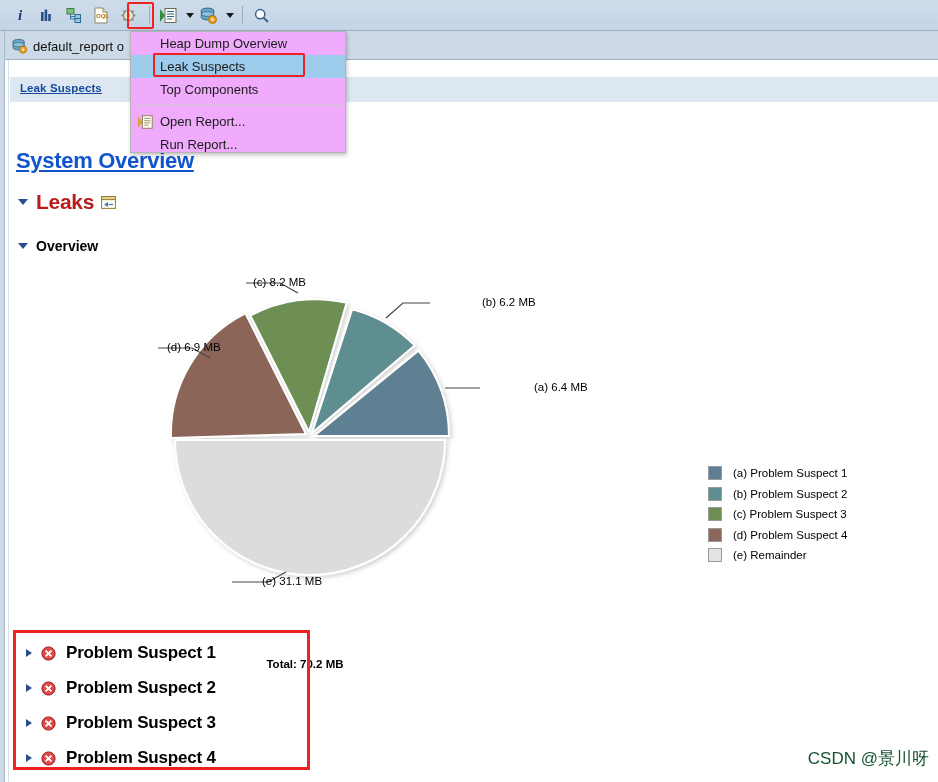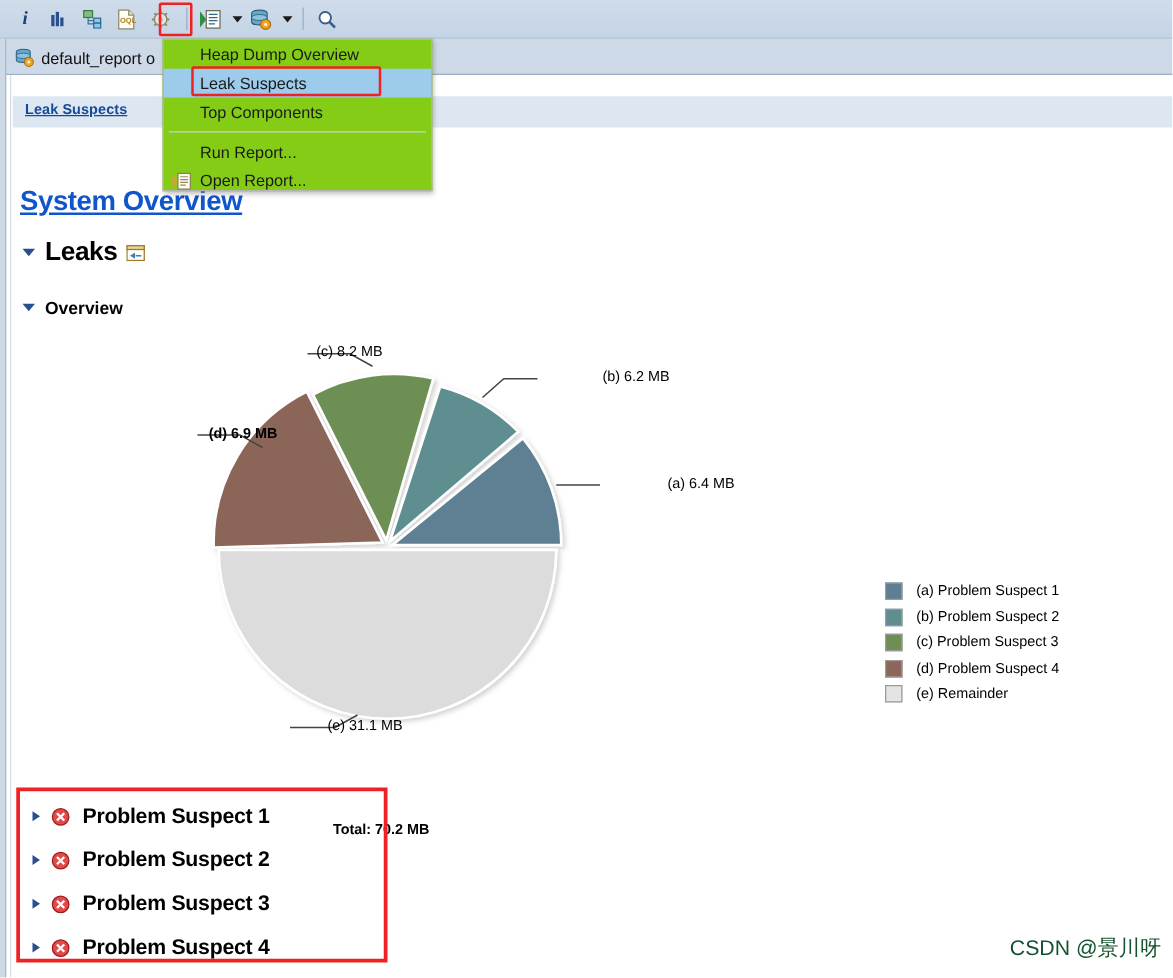--- a/index.html
+++ b/index.html
@@ -129,21 +129,21 @@
     font-weight: bold;
     color: #1155cc;
     text-decoration: underline;
     letter-spacing: -0.3px;
   }
   .sec-leaks {
     position: absolute; left: 8px; top: 130px;
     display: flex; align-items: center;
   }
   .sec-leaks .lbl {
-    font-size: 21px; font-weight: bold; color: #000000;
+    font-size: 21px; font-weight: bold; color: #b91c1c;
     margin-left: 8px; letter-spacing: -0.3px;
   }
   .sec-overview {
     position: absolute; left: 8px; top: 178px;
     display: flex; align-items: center;
   }
   .sec-overview .lbl {
     font-size: 14px; font-weight: bold; color: #000;
     margin-left: 8px;
   }
@@ -224,21 +224,21 @@
     font-size: 17px;
     color: #14532d;
     white-space: nowrap;
   }
 
   
   .menu {
     position: absolute;
     left: 130px; top: 31px;
     width: 216px; height: 122px;
-    background: #84cc16;
+    background: #f0abfc;
     border: 1px solid #b4b4b4;
     box-shadow: 1px 2px 4px rgba(0,0,0,0.25);
     z-index: 50;
   }
   .menu-item {
     position: relative;
     height: 23px;
     display: flex; align-items: center;
     padding-left: 29px;
     font-size: 13px;
@@ -427,21 +427,21 @@
           <path d="M 246 48 L 263 33 L 290 33"></path>
           <path d="M 158 23 L 140 13 L 106 13"></path>
           <path d="M 70 88 L 52 78 L 18 78"></path>
           <path d="M 146 302 L 128 312 L 92 312"></path>
         </g>
       </svg>
 
       <div class="pie-label" style="left:524px; top:111px;">(a)  6.4 MB</div>
       <div class="pie-label" style="left:472px; top:26px;">(b)  6.2 MB</div>
       <div class="pie-label" style="left:243px; top:6px;">(c)  8.2 MB</div>
-      <div class="pie-label" style="left:157px; top:71px;font-weight:bold;">(d)  6.9 MB</div>
+      <div class="pie-label" style="left:157px; top:71px;">(d)  6.9 MB</div>
       <div class="pie-label" style="left:252px; top:305px;">(e)  31.1 MB</div>
 
       <div class="total-label">Total: 70.2 MB</div>
 
       <div class="legend">
         <div class="legend-row">
           <span class="legend-swatch" style="background:#5e7f93;"></span>
           <span class="legend-text">(a) Problem Suspect 1</span>
         </div>
         <div class="legend-row">
@@ -517,33 +517,33 @@
       <span>Heap Dump Overview</span>
     </div>
     <div class="menu-item selected">
       <span>Leak Suspects</span>
     </div>
     <div class="menu-item">
       <span>Top Components</span>
     </div>
     <div class="menu-sep"></div>
     <div class="menu-item">
-      <span>Run Report...</span>
-    </div>
-    <div class="menu-item">
       <span class="mi-ico">
         <svg width="17" height="16" viewBox="0 0 19 17">
           <path d="M1 2 L1 15 L6 8.5 Z" fill="#d2a23a"></path>
           <rect x="6" y="1.5" width="11" height="14" fill="#fcfcf4" stroke="#8a7a4a" stroke-width="1"></rect>
           <g stroke="#9a8a5a" stroke-width="1">
             <line x1="8" y1="4.5" x2="15" y2="4.5"></line>
             <line x1="8" y1="7" x2="15" y2="7"></line>
             <line x1="8" y1="9.5" x2="15" y2="9.5"></line>
             <line x1="8" y1="12" x2="13" y2="12"></line>
           </g>
         </svg>
       </span>
       <span>Open Report...</span>
     </div>
+    <div class="menu-item">
+      <span>Run Report...</span>
+    </div>
     <div class="menu-highlight"></div>
   </div>
 
 </div>
 
 </body></html>

